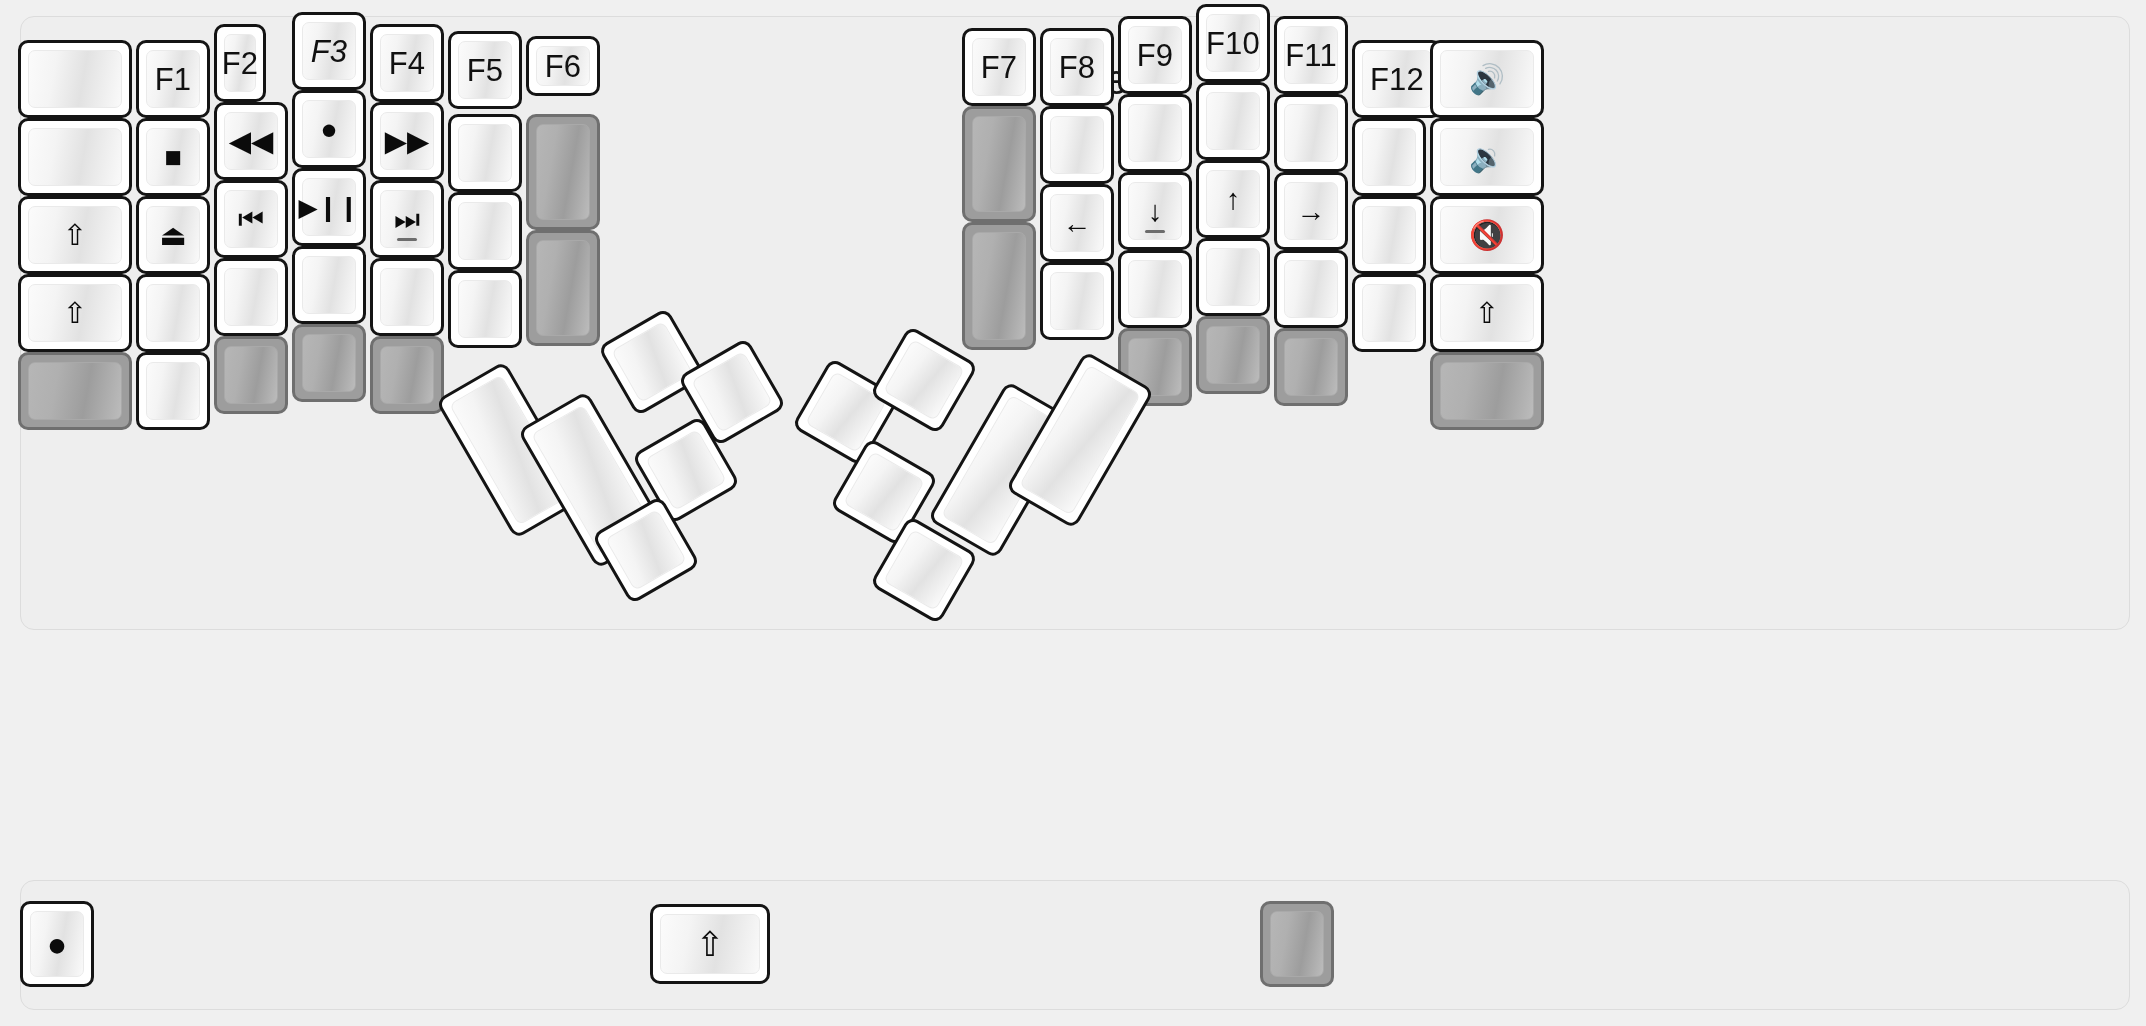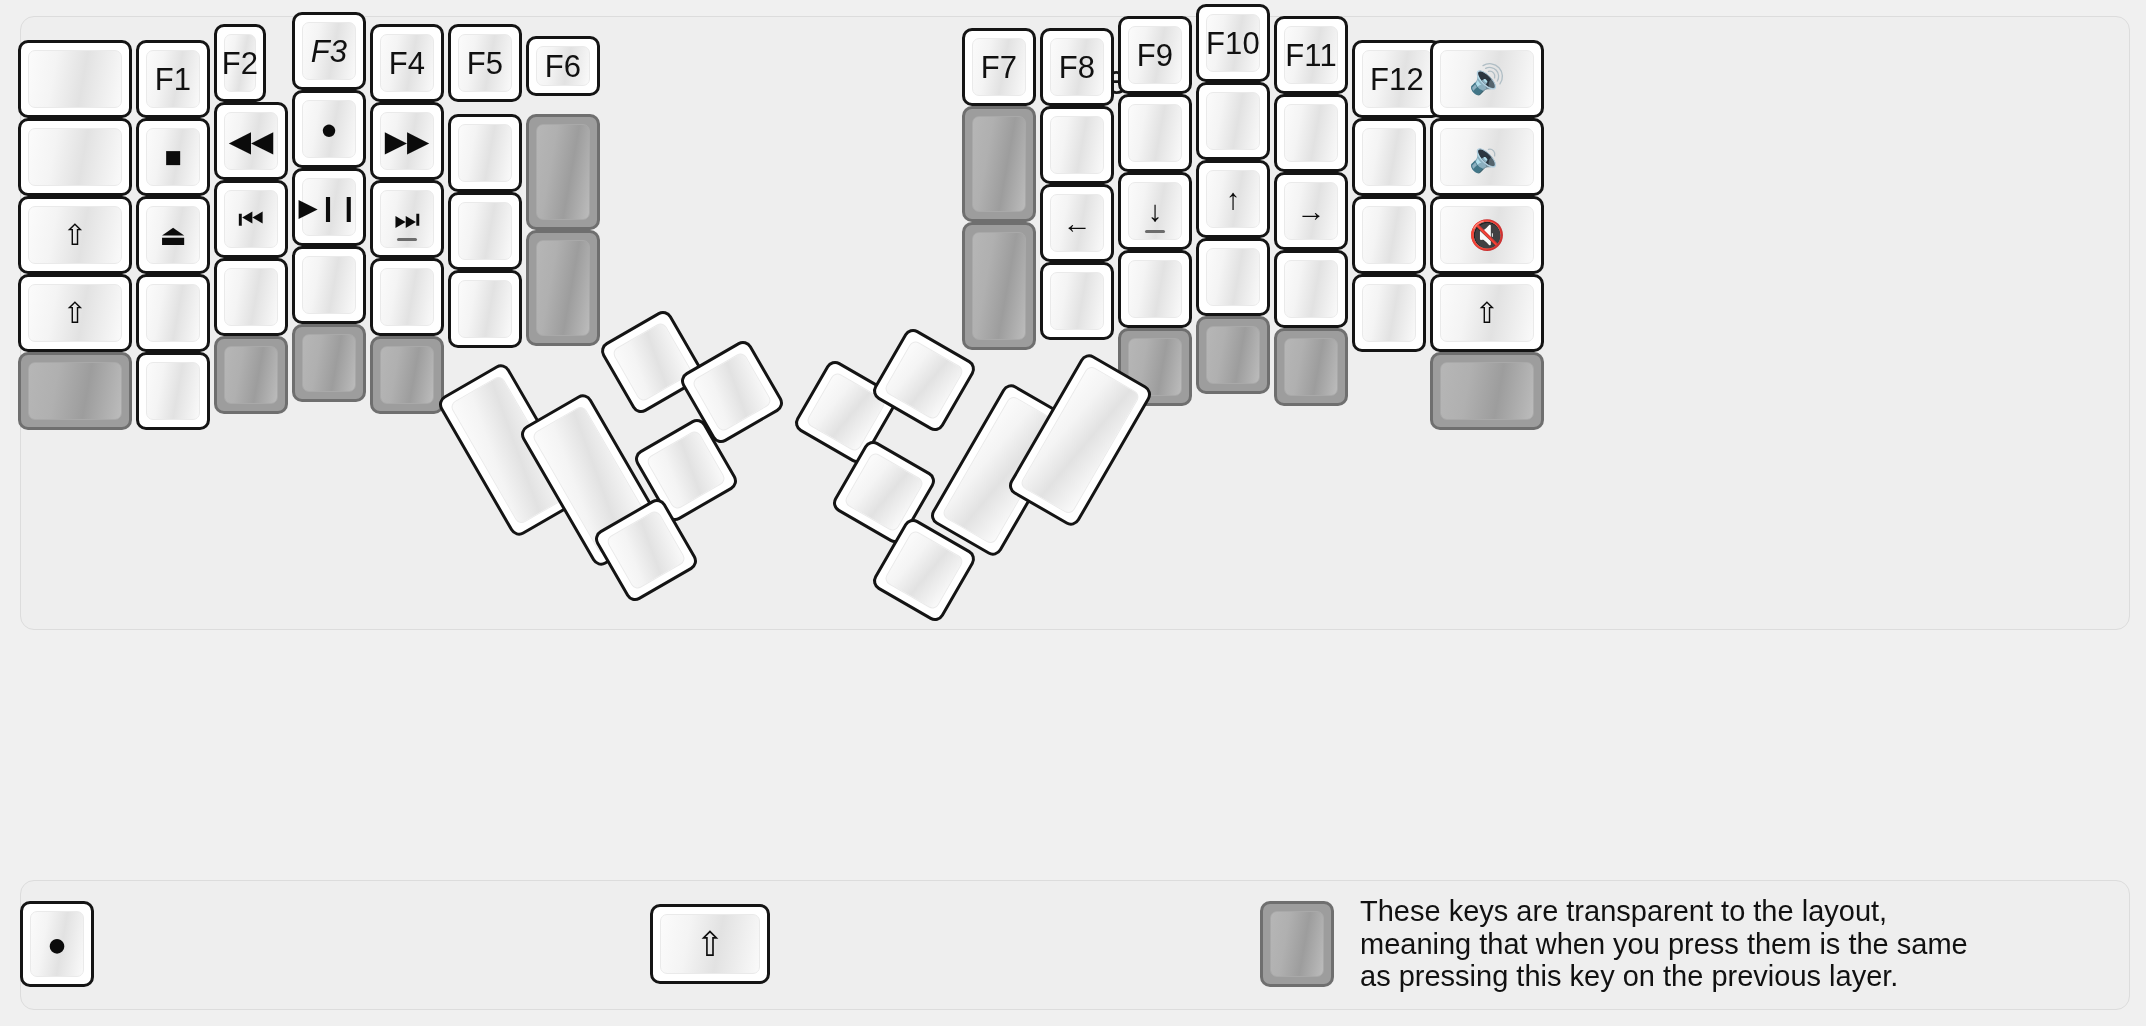--- a/index.html
+++ b/index.html
@@ -197,21 +197,21 @@
           <span class="glyph">⏭</span>
         </div>
         <div class="homing"></div>
       </div>
       <div class="key" style="left: 370px; top: 258px; width: 74px; height: 78px;">
         <div class="cap"></div>
       </div>
       <div class="key trans" style="left: 370px; top: 336px; width: 74px; height: 78px;">
         <div class="cap"></div>
       </div>
-      <div class="key" style="left: 448px; top: 24px; width: 74px; height: 78px;">
+      <div class="key" style="left: 448px; top: 31px; width: 74px; height: 78px;">
         <div class="cap">
           <span class="lbl">F5</span>
         </div>
       </div>
       <div class="key" style="left: 448px; top: 114px; width: 74px; height: 78px;">
         <div class="cap"></div>
       </div>
       <div class="key" style="left: 448px; top: 192px; width: 74px; height: 78px;">
         <div class="cap"></div>
       </div>
@@ -402,19 +402,16 @@
         <div class="key leg-key" style="position: relative; width: 120px; height: 80px;">
           <div class="cap">
             <span class="glyph big">⇧</span>
           </div>
         </div>
       </div>
       <div class="leg-item" style="left: 1260px; top: 880px;">
         <div class="key leg-key trans" style="position: relative; width: 74px; height: 86px;">
           <div class="cap"></div>
         </div>
-        <div class="leg-text">These keys are transparent to the layout,
-meaning that when you press them is the same
-as pressing this key on the previous layer.</div>
       </div>
     </div>
 
 </div>
 
 </body></html>

